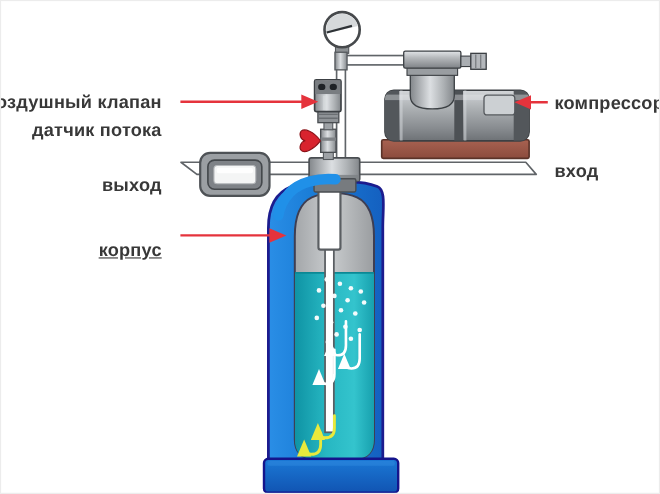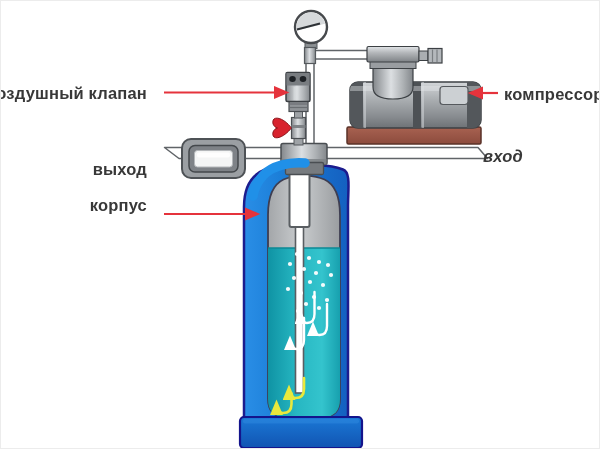--- a/index.html
+++ b/index.html
@@ -212,18 +212,19 @@
     </g>
 
     <g stroke="var(--leader,#e5333c)" stroke-width="2.2" fill="none">
       <line x1="163" y1="91.5" x2="285" y2="91.5" marker-end="url(#arrRed)"></line>
       <line x1="163" y1="213" x2="256" y2="213" marker-end="url(#arrRed)"></line>
       <line x1="497" y1="92" x2="470" y2="92" marker-end="url(#arrRed)"></line>
     </g>
   </svg>
 
   <div class="lbl right-align" style="right:452px;top:83px;">воздушный клапан</div>
+  <div class="lbl right-align" style="right:452px;top:109px;">датчик потока</div>
   <div class="lbl right-align" style="right:452px;top:159px;">выход</div>
-  <div class="lbl right-align" style="right:452px;top:195px;">корпус</div>
+  <div class="lbl right-align" style="right:452px;top:218px;text-decoration:underline;">корпус</div>
   <div class="lbl" style="left:503px;top:84px;">компрессор</div>
-  <div class="lbl" style="left:482px;top:146px;font-style:italic;">вход</div>
+  <div class="lbl" style="left:503px;top:146px;">вход</div>
 
 </div>
 
 </body></html>

